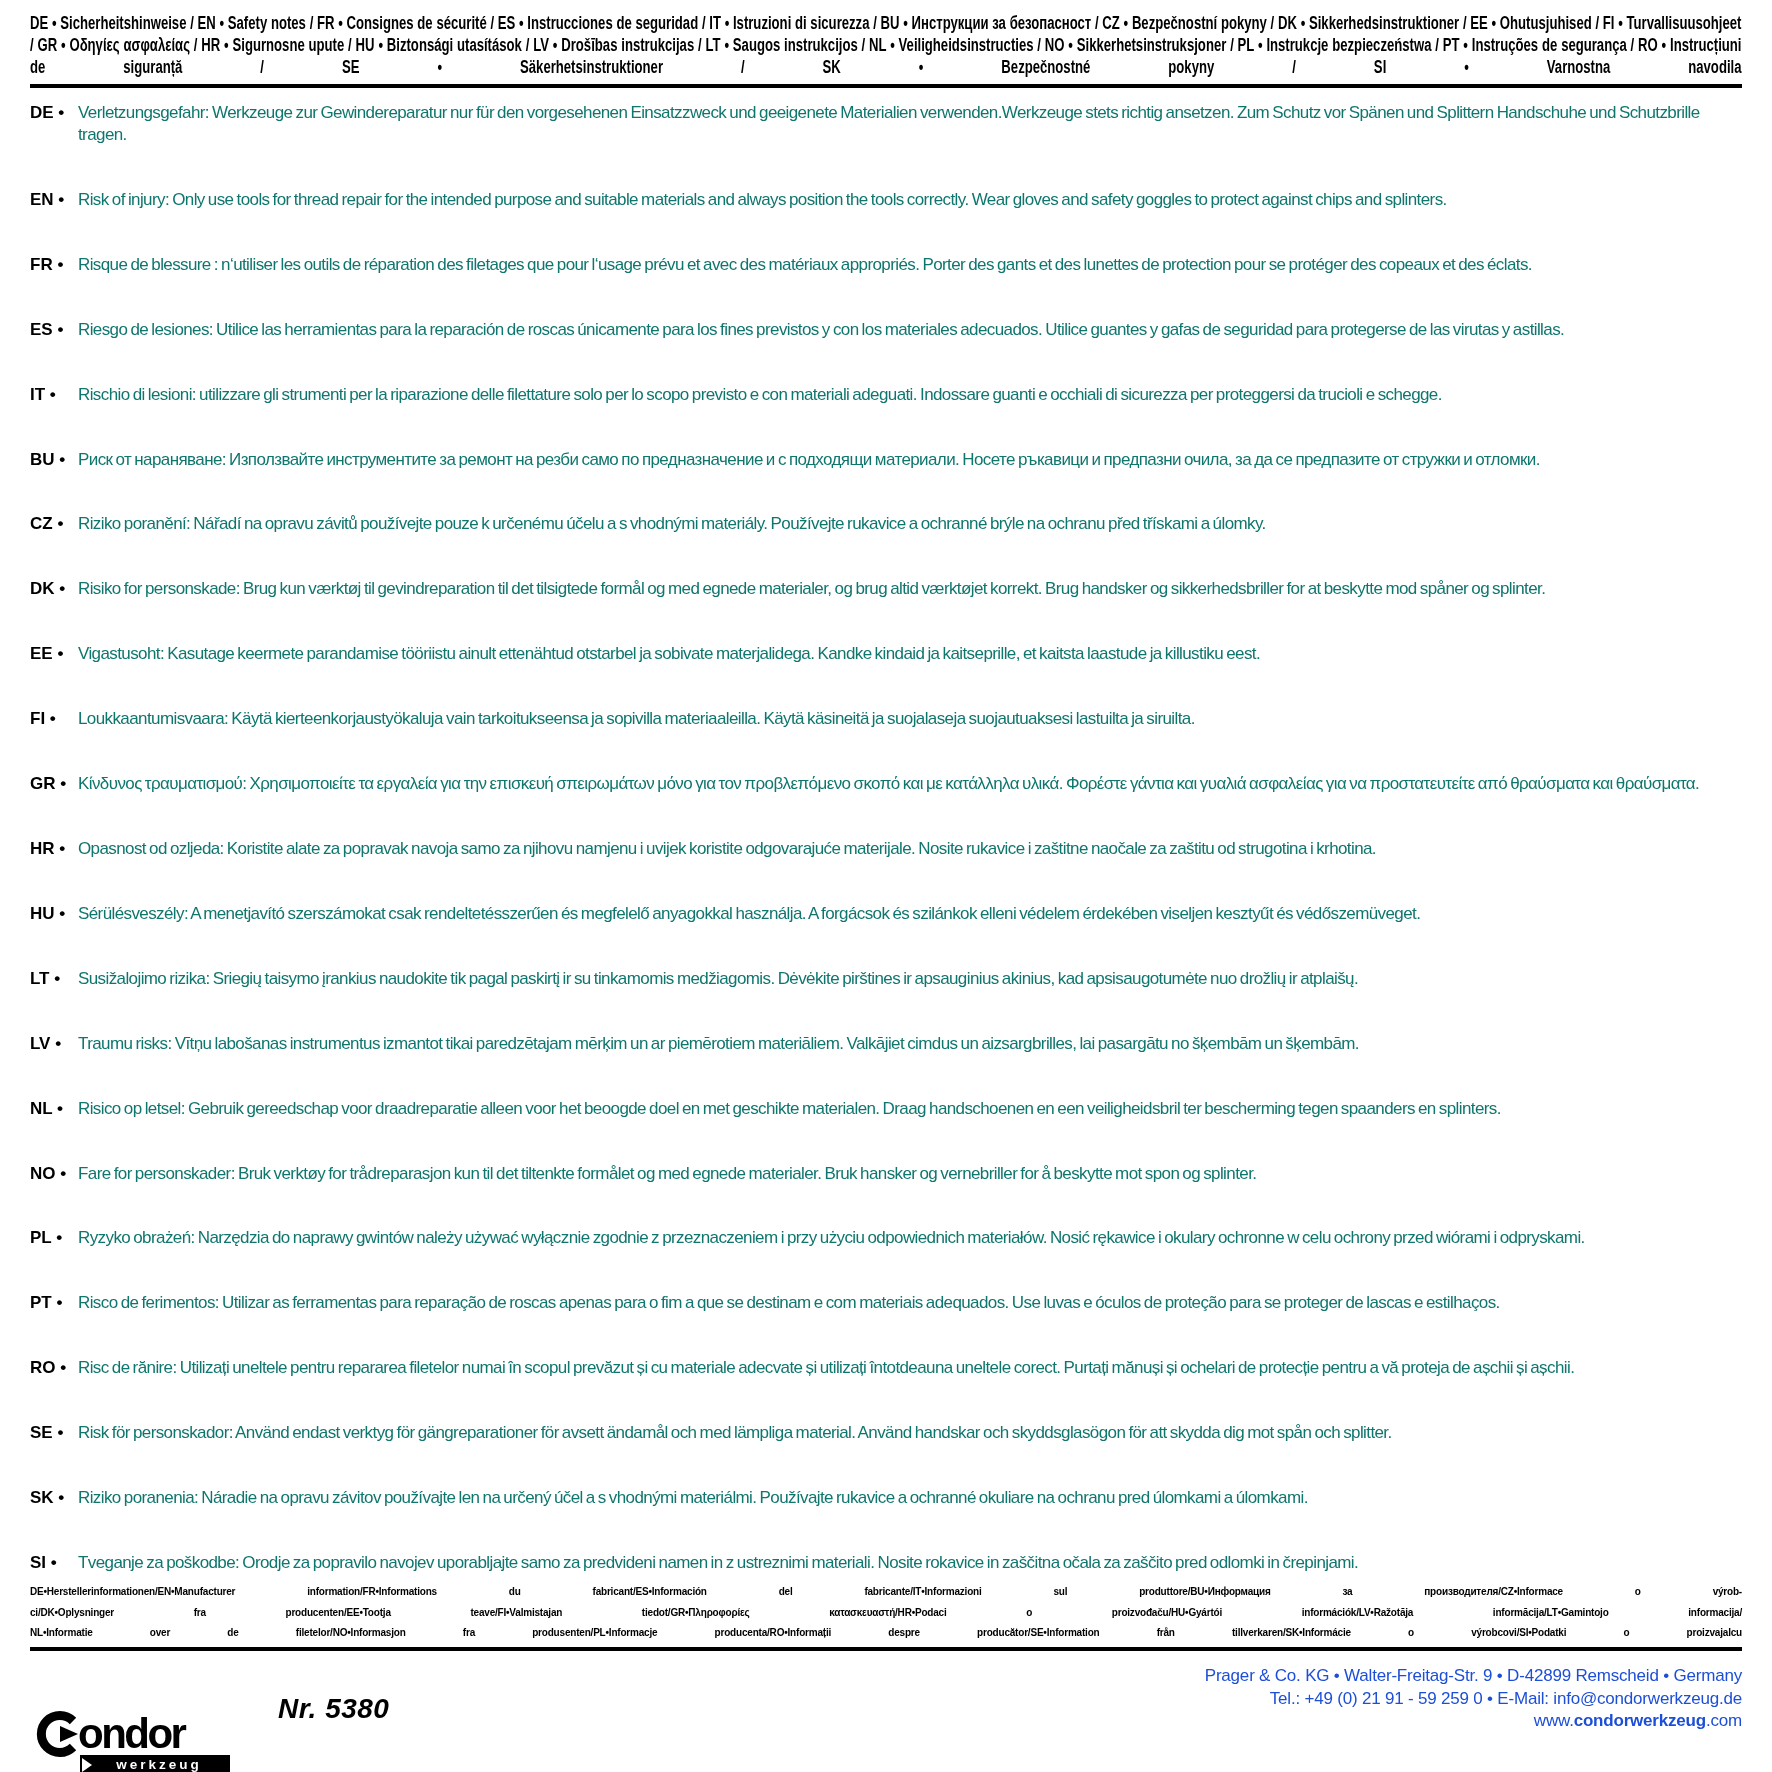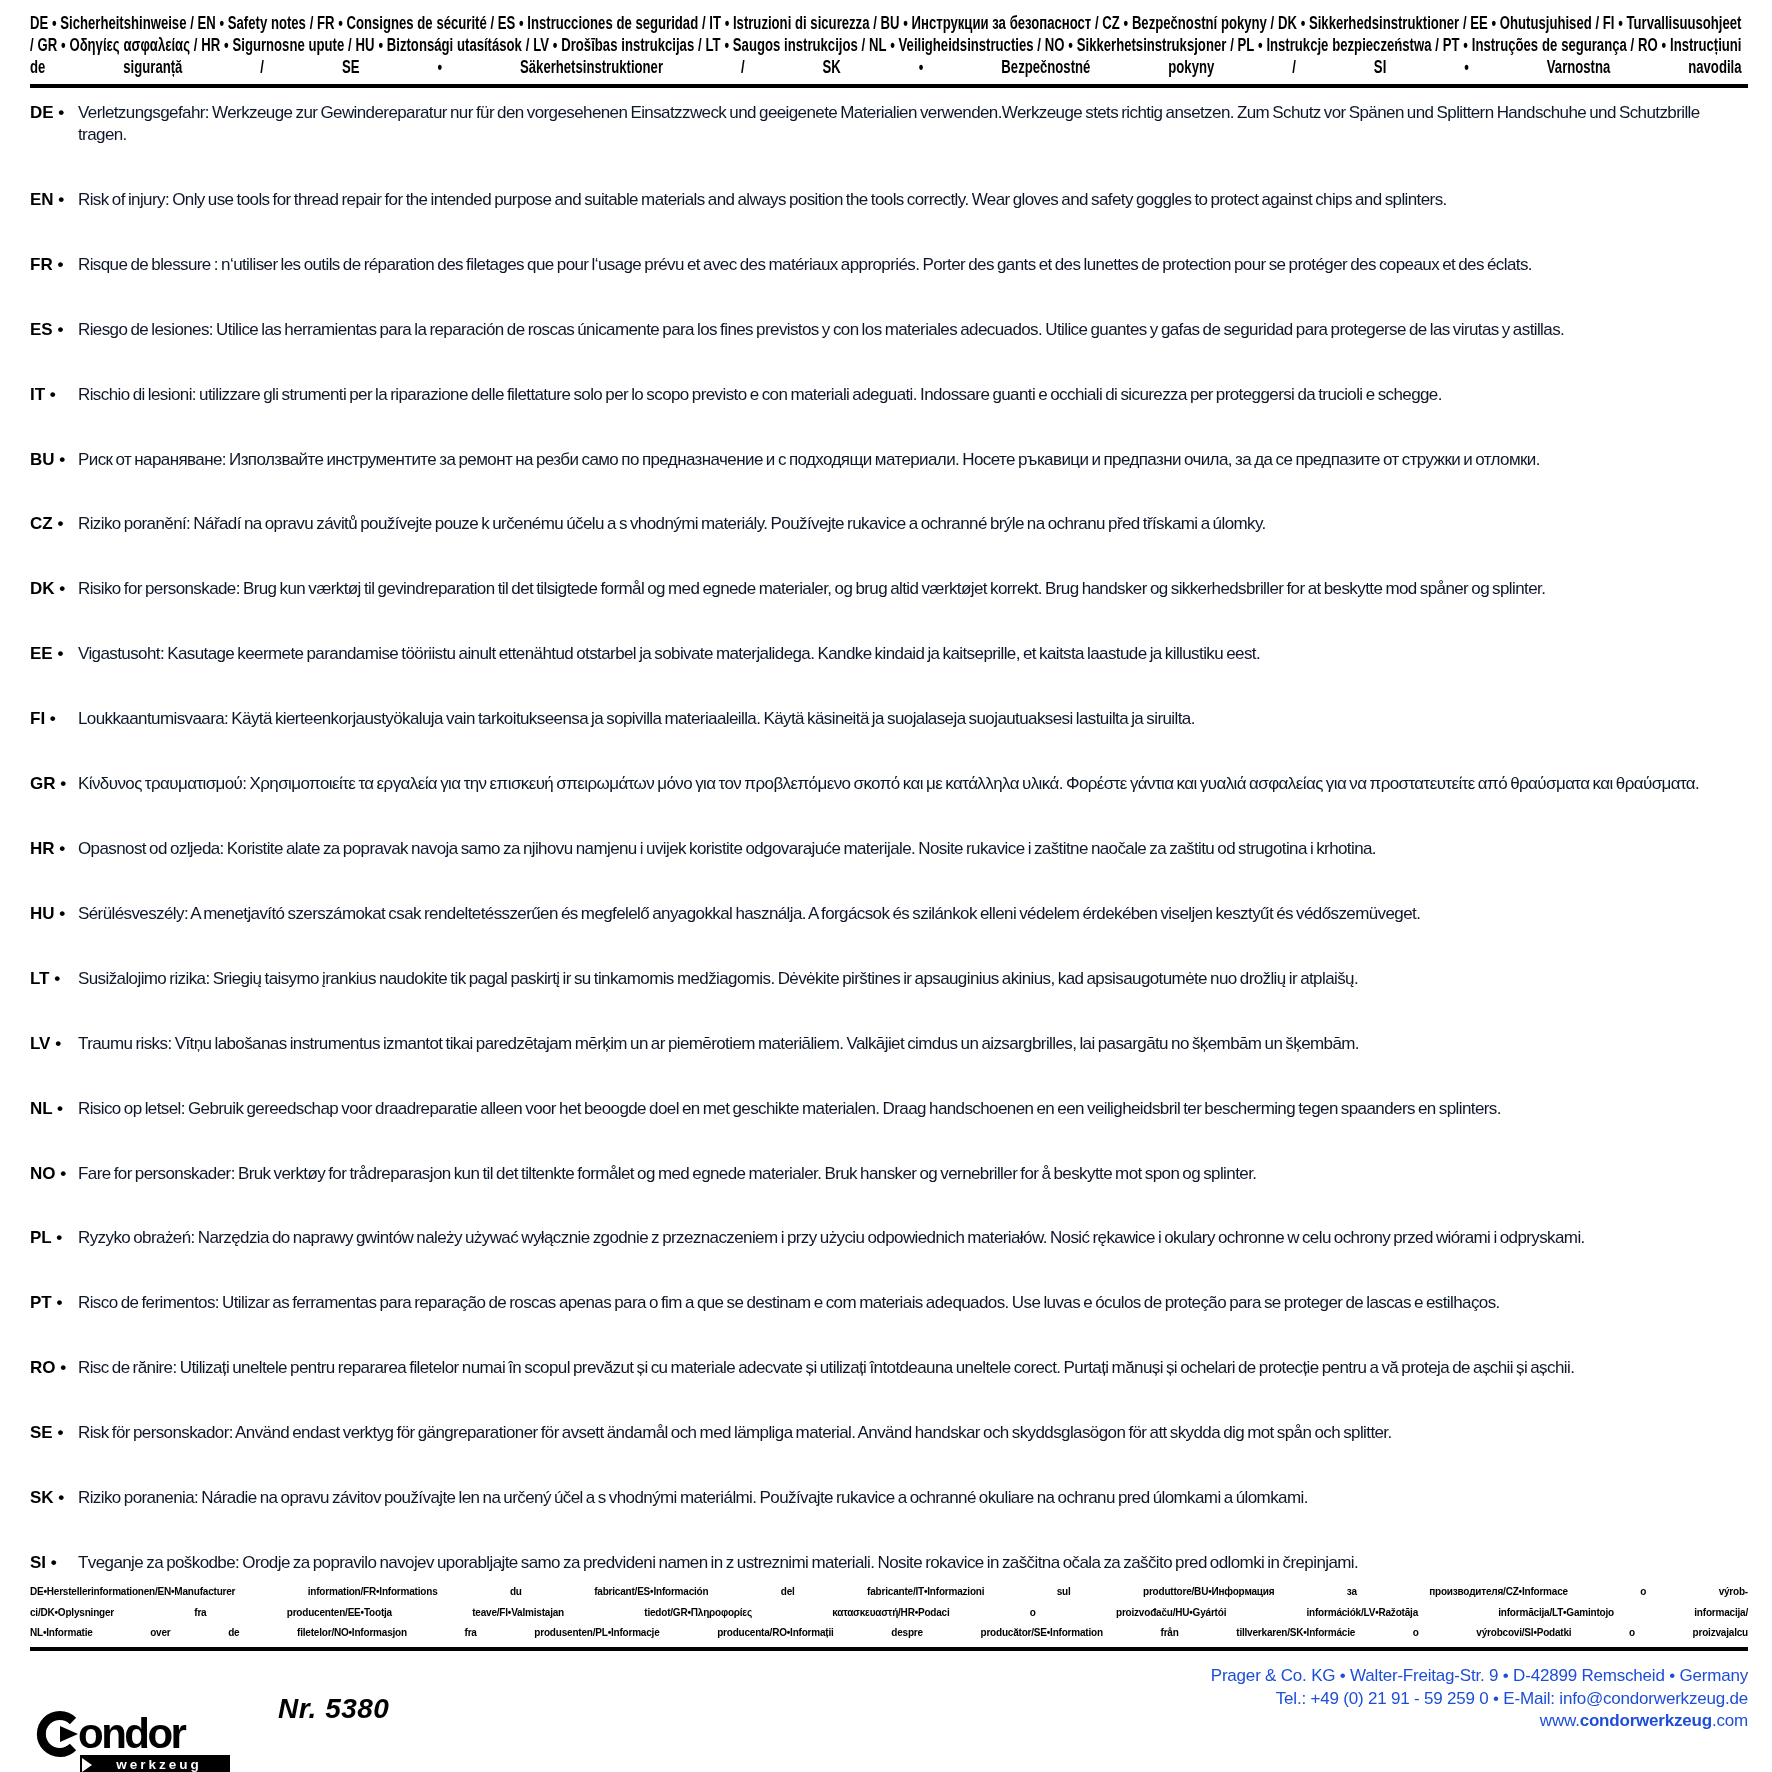--- a/index.html
+++ b/index.html
@@ -1,33 +1,33 @@
 <!DOCTYPE html>
 <html><head>
 <meta charset="utf-8">
 <style>
   html,body{margin:0;padding:0;background:#fff;}
   .page{
     position:relative;width:1772px;height:1772px;box-sizing:border-box;
-    background:#fff;color:#000;padding:12px 24px 0 30px;overflow:hidden;
+    background:#fff;color:#000;padding:12px 30px 0 30px;overflow:hidden;
     font-family:"Liberation Sans",sans-serif;
   }
   
   .header-clip{height:66px;overflow:hidden;margin-bottom:6px;}
   .header-title{
     width:2282px;transform:scaleX(0.75);transform-origin:0 0;
     font-size:17.5px;font-weight:700;line-height:22px;letter-spacing:0;
     text-align:justify;text-align-last:justify;margin:0;
   }
   .rule{border:none;border-top:4px solid #000;margin:0;}
   
   .entries{height:1472px;padding-top:14px;display:flex;flex-direction:column;justify-content:space-between;}
   .entry{display:flex;align-items:flex-start;}
   .entry-code{flex:0 0 48px;font-weight:700;font-size:17px;line-height:22px;white-space:nowrap;}
-  .entry-text{flex:1;font-size:17px;line-height:22px;letter-spacing:-0.6px;word-spacing:-1px;color:#0f172a;}
+  .entry-text{flex:1;font-size:17px;line-height:22px;letter-spacing:-0.6px;word-spacing:-1px;color:#0f766e;}
   
   .mfr{margin-top:8px;font-weight:700;font-size:10px;line-height:20.5px;letter-spacing:-0.2px;word-spacing:-2px;}
   .mfr-line{text-align:justify;text-align-last:justify;}
   .rule2{border:none;border-top:4px solid #000;margin:3px 0 0 0;}
   
   .footer-row{display:flex;justify-content:space-between;align-items:flex-end;margin-top:10px;}
   .logo-wrap{display:flex;align-items:flex-end;gap:30px;padding-left:2px;}
   .condor-logo{position:relative;width:216px;height:72px;}
   .logo-top{display:flex;align-items:center;height:50px;margin-top:48px;}
   .logo-c{width:50px;height:50px;flex:0 0 auto;}

